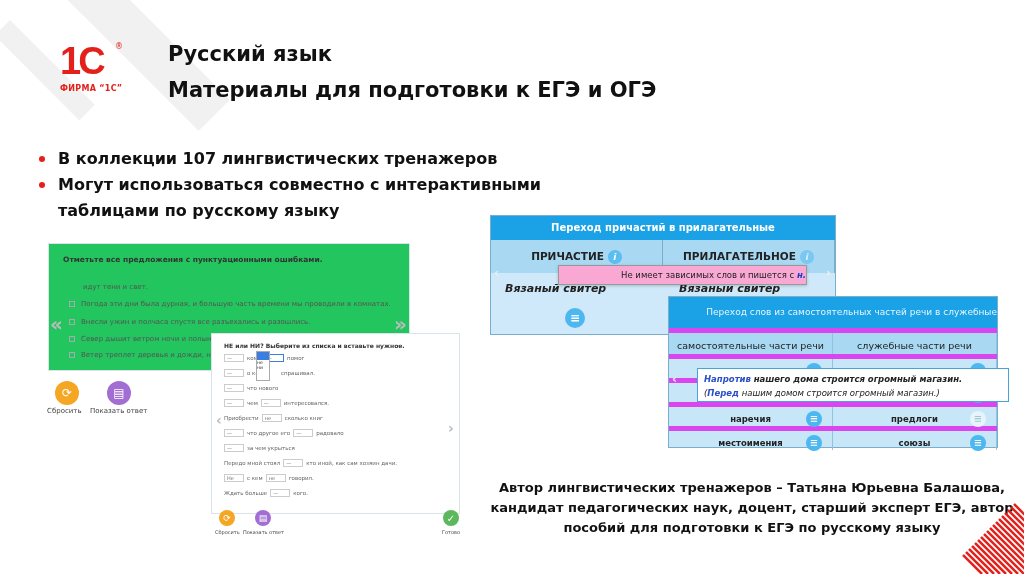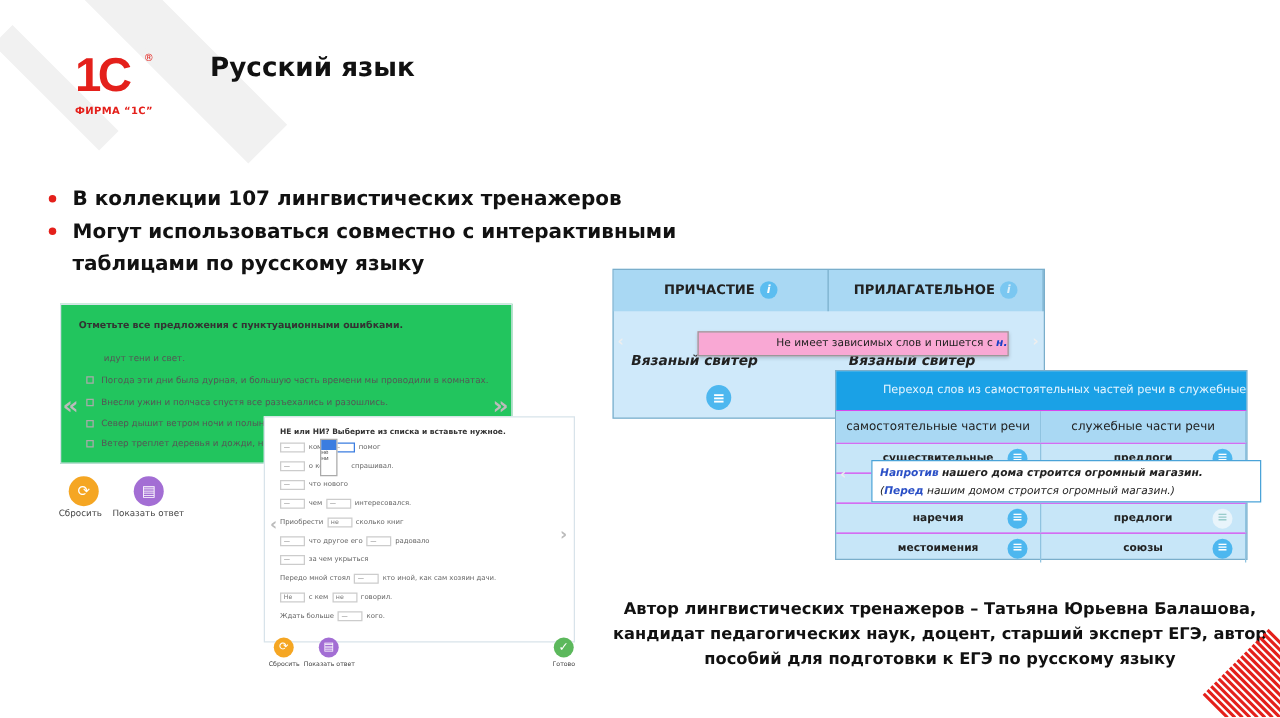--- a/index.html
+++ b/index.html
@@ -34,21 +34,21 @@
 .t1 .cols{display:flex;height:33px;background:#a9d8f3}
 .t1 .cols div{flex:1;text-align:center;font-weight:bold;font-size:10.5px;line-height:33px;color:#222;border-right:1px solid #7aaecb}
 .info{display:inline-block;width:14px;height:14px;border-radius:50%;background:#5bbdf0;color:#fff;font-size:9px;line-height:14px;text-align:center;font-style:italic;margin-left:4px;vertical-align:middle}
 .tip1{position:absolute;left:558px;top:265px;width:249px;height:20px;background:#f9a8d4;border:1px solid #999;font-size:8.5px;line-height:19px;text-align:right;color:#222;box-shadow:0 1px 3px rgba(0,0,0,.2)}
 .tip1 b{color:#1a3fc6;font-style:italic}
 .menuicon{position:absolute;width:20px;height:20px;border-radius:50%;background:#4db7ef;color:#fff;font-size:12px;line-height:20px;text-align:center;font-weight:bold}
 .t1 .word{position:absolute;font-weight:bold;font-style:italic;font-size:11px;color:#222}
 
 .t2{position:absolute;left:668px;top:296px;width:330px;height:152px;border:1px solid #7aaecb;background:#c7e6f8}
 .t2 .hdr{background:#1aa1e6;color:#e6f5ff;font-size:9px;text-align:right;height:31px;line-height:31px}
-.t2 .row{display:flex;height:24px;border-top:1px solid #d946ef}
+.t2 .row{display:flex;height:24px;border-top:5px solid #d946ef}
 .t2 .row div{flex:1;position:relative;text-align:center;font-size:8.5px;line-height:24px;font-weight:bold;color:#222;border-right:1px solid #8fc3e0}
 .t2 .row.head div{font-weight:normal;font-size:9.5px;background:#a9d8f3;line-height:26px}
 .t2 .row.head{height:26px}
 .mi2{position:absolute;right:10px;top:4px;width:16px;height:16px;border-radius:50%;background:#4db7ef;color:#fff;font-size:10px;line-height:16px}
 .tip2{position:absolute;left:697px;top:368px;width:312px;height:34px;background:#fff;border:1px solid #4aa3d8;font-size:8.5px;line-height:14px;padding:3px 6px;color:#222;font-style:italic}
 .tip2 .a{font-weight:bold}
 .tip2 .b{color:#2a4fc6;font-weight:bold}
 .author{position:absolute;left:486px;top:478px;width:532px;text-align:center;font-weight:bold;font-size:13px;line-height:20px;color:#111}
 .redstripes{position:absolute;right:0;bottom:0;width:80px;height:80px;overflow:hidden}
 </style>
@@ -60,20 +60,21 @@
 <div class="bgstripe" style="left:10px;top:20px;width:120px;height:22px"></div>
 
 <div class="logo">
   <div class="mark">1С</div>
   <span class="reg">®</span>
   <div class="firm">ФИРМА “1С”</div>
 </div>
 
 <div class="title">
   <div>Русский язык</div>
+  <div>Материалы для подготовки к ЕГЭ и ОГЭ</div>
 </div>
 
 <ul class="bullets">
   <li>В коллекции 107 лингвистических тренажеров</li>
   <li style="width:520px">Могут использоваться совместно с интерактивными таблицами по русскому языку</li>
 </ul>
 
 <div class="card1">
   <div class="q">Отметьте все предложения с пунктуационными ошибками.</div>
   <div class="opt" style="top:38px;left:34px">идут тени и свет.</div>
@@ -153,20 +154,21 @@
 <div class="arrowL" style="left:216px;top:412px;font-size:14px">‹</div>
 <div class="arrowR" style="left:448px;top:420px;font-size:14px">›</div>
 <div class="roundbtn" style="left:219px;top:510px;width:16px;height:16px;font-size:9px;background:#f5a623">⟳</div>
 <div class="btnlbl" style="left:215px;top:529px;font-size:5px">Сбросить</div>
 <div class="roundbtn" style="left:255px;top:510px;width:16px;height:16px;font-size:9px;background:#a36ed4">▤</div>
 <div class="btnlbl" style="left:243px;top:529px;font-size:5px">Показать ответ</div>
 <div class="roundbtn" style="left:443px;top:510px;width:16px;height:16px;font-size:10px;background:#5cb85c">✓</div>
 <div class="btnlbl" style="left:442px;top:529px;font-size:5px">Готово</div>
 
 <div class="t1">
+  <div class="hdr">Переход причастий в прилагательные</div>
   <div class="cols">
     <div><span>ПРИЧАСТИЕ</span><span class="info">i</span></div>
     <div><span>ПРИЛАГАТЕЛЬНОЕ</span><span class="info" style="opacity:.6">i</span></div>
   </div>
   <div class="word" style="left:14px;top:66px">Вязаный свитер</div>
   <div class="word" style="left:188px;top:66px">Вязаный свитер</div>
   <div class="menuicon" style="left:74px;top:92px">≡</div>
 </div>
 <div class="arrowL" style="left:494px;top:266px;font-size:12px;color:#eee">‹</div>
 <div class="arrowR" style="left:826px;top:266px;font-size:12px;color:#eee">›</div>

